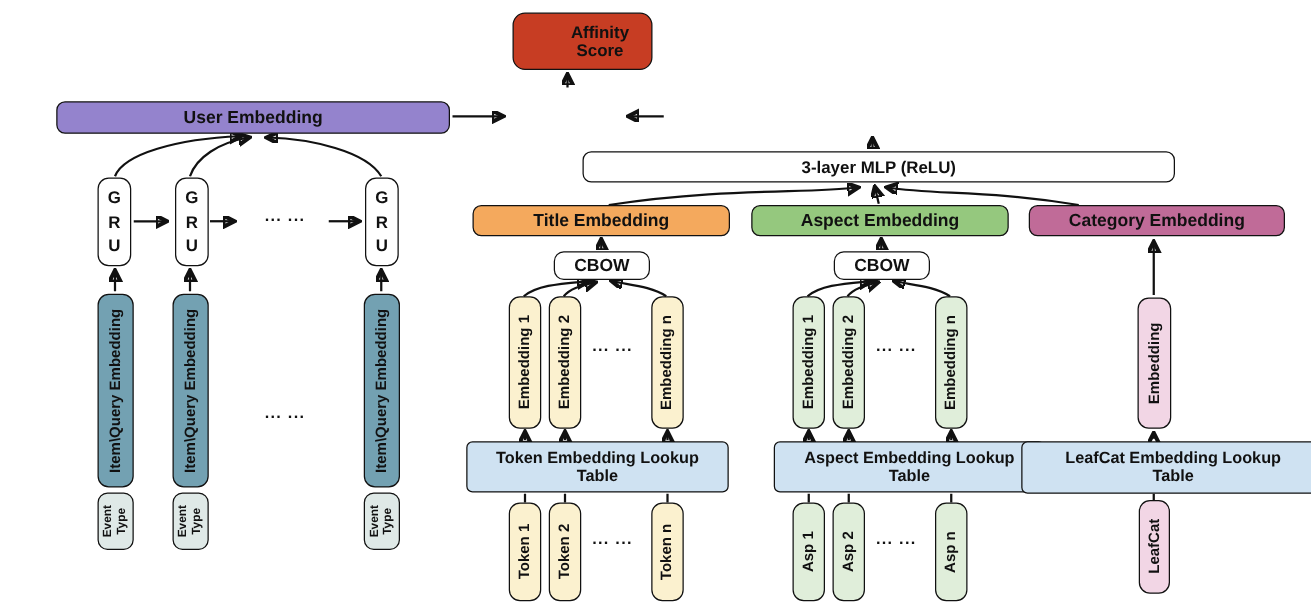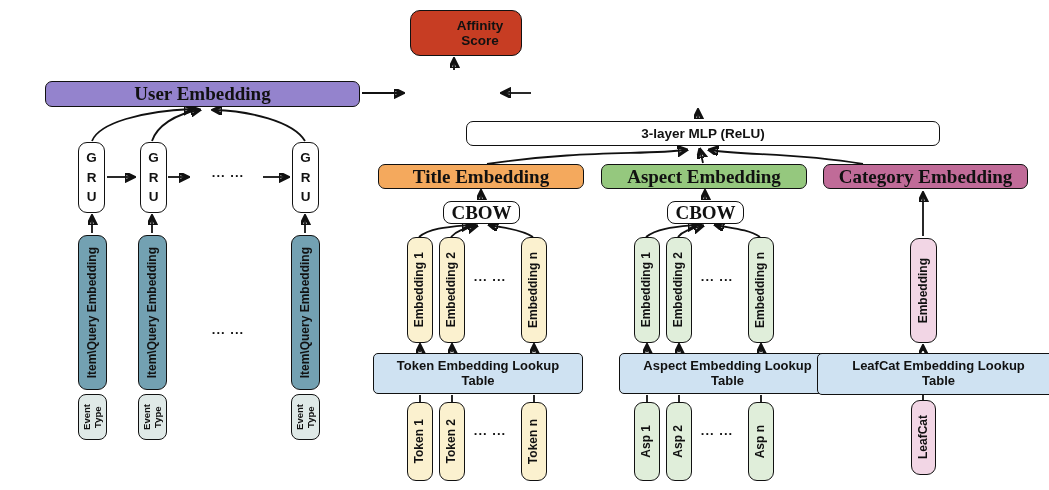--- a/index.html
+++ b/index.html
@@ -6,21 +6,21 @@
   .canvas{
     position:relative;width:1049px;height:490px;background:#ffffff;
     font-family:"Liberation Sans", sans-serif;color:#111;overflow:hidden;
   }
   .bx{
     position:absolute;box-sizing:border-box;border:1.8px solid #111;
     border-radius:7px;background:#fff;display:flex;align-items:center;
     justify-content:center;font-weight:700;text-align:center;
     white-space:pre-line;line-height:1.12;font-size:13.5px;color:#111;
   }
-  .fs14{font-size:19px;font-family:Liberation Serif, serif;}
+  .fs14{font-size:14px;}
   .fs13{font-size:13px;}
   .r10{border-radius:10px;}
   .r9{border-radius:9px;}
   .r8{border-radius:8px;}
   .r5{border-radius:5px;}
   .vt{
     writing-mode:vertical-rl;transform:rotate(180deg);
     white-space:pre-line;line-height:1.15;font-weight:700;font-size:12px;
   }
   .vt-sm{font-size:9.5px;}

